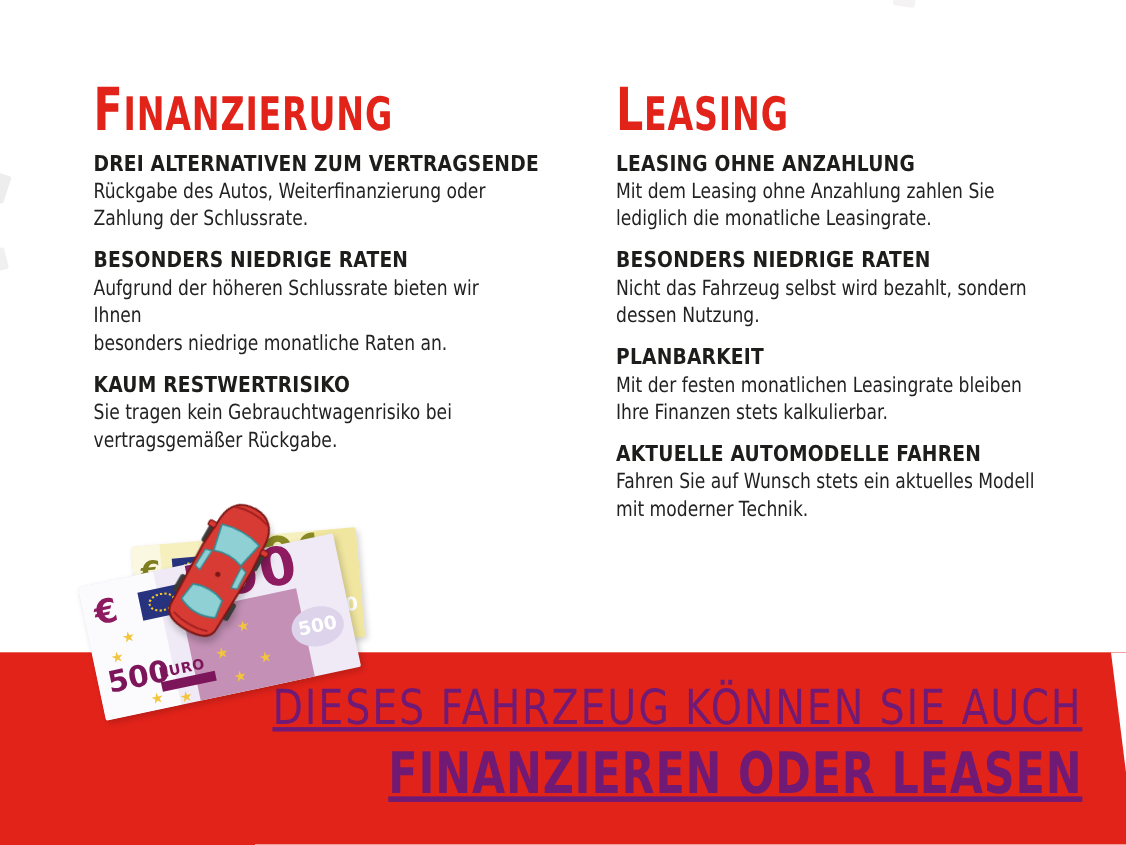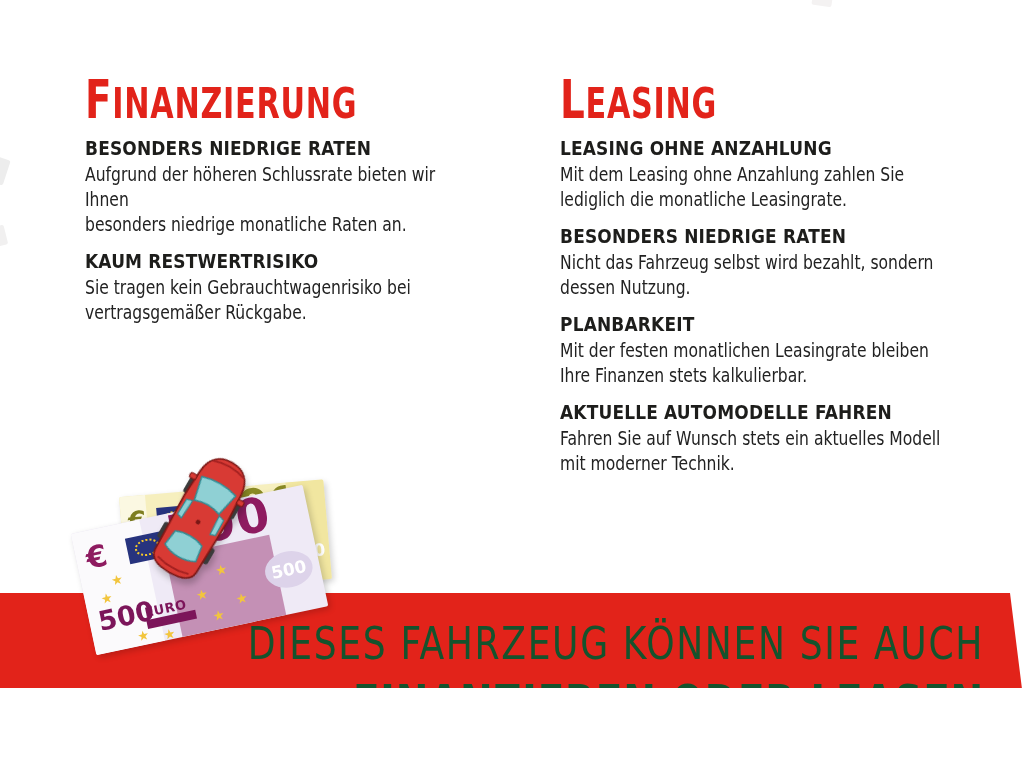--- a/index.html
+++ b/index.html
@@ -1,16 +1,16 @@
 <!DOCTYPE html>
 <html><head>
 <meta charset="utf-8">
 <style>
   html,body{margin:0;padding:0;}
-  .stage{position:relative;width:1024px;height:688px;background:#ffffff;overflow:hidden;
+  .stage{position:relative;width:1024px;height:768px;background:#ffffff;overflow:hidden;
          font-family:"DejaVu Sans", sans-serif;color:#1d1d1b;}
 
   
   .col{position:absolute;top:78px;width:470px;}
   .col-left{left:85px;}
   .col-right{left:560px;}
 
   .col h1{margin:0 0 10px 0;color:#e2231a;font-size:42px;line-height:44px;font-weight:bold;
           text-transform:uppercase;letter-spacing:1px;transform:scaleX(0.72);transform-origin:left top;
           white-space:nowrap;}
@@ -25,21 +25,21 @@
   
   .frag{position:absolute;background:#ededed;border-radius:2px;}
   .frag-left-1{left:-7px;top:158px;width:14px;height:26px;transform:rotate(18deg);}
   .frag-left-2{left:-8px;top:226px;width:14px;height:20px;transform:rotate(-14deg);background:#f1f0f0;}
   .frag-top-right{left:812px;top:-4px;width:20px;height:10px;transform:rotate(8deg);background:#f4f2f2;}
 
   
   .banner{position:absolute;left:0;top:593px;width:1024px;height:175px;background:#e2231a;}
   .banner-notch{position:absolute;right:0;top:593px;width:14px;height:112px;background:#ffffff;
                 clip-path:polygon(0 0,100% 0,100% 100%);}
-  .banner-text{position:absolute;right:40px;top:620px;text-align:right;color:#14532d;}
+  .banner-text{position:absolute;right:40px;top:620px;text-align:right;color:#701a75;text-decoration:underline;}
   .banner-line1{font-size:44px;line-height:48px;letter-spacing:2px;font-weight:normal;
                 transform:scaleX(0.82);transform-origin:right top;white-space:nowrap;}
   .banner-line2{font-size:52px;line-height:54px;margin-top:9px;font-weight:bold;letter-spacing:1px;
                 transform:scaleX(0.75);transform-origin:right top;white-space:nowrap;}
 
   
   .illustration{position:absolute;left:75px;top:450px;width:270px;height:220px;}
   .note{position:absolute;overflow:hidden;border-radius:2px;box-shadow:2px 3px 6px rgba(0,0,0,0.18);}
 
   .note-200{left:48px;top:38px;width:205px;height:100px;background:#f6efbe;transform:rotate(-5deg);z-index:1;}
@@ -78,20 +78,25 @@
 <body>
 
 <div class="stage">
 
   <div class="frag frag-left-1"></div>
   <div class="frag frag-left-2"></div>
   <div class="frag frag-top-right"></div>
 
   <div class="col col-left">
     <h1>Finanzierung</h1>
+    <div class="section">
+      <h3>DREI ALTERNATIVEN ZUM VERTRAGSENDE</h3>
+      <p>Rückgabe des Autos, Weiterfinanzierung oder
+Zahlung der Schlussrate.</p>
+    </div>
     <div class="section">
       <h3>BESONDERS NIEDRIGE RATEN</h3>
       <p>Aufgrund der höheren Schlussrate bieten wir Ihnen
 besonders niedrige monatliche Raten an.</p>
     </div>
     <div class="section">
       <h3>KAUM RESTWERTRISIKO</h3>
       <p>Sie tragen kein Gebrauchtwagenrisiko bei
 vertragsgemäßer Rückgabe.</p>
     </div>

